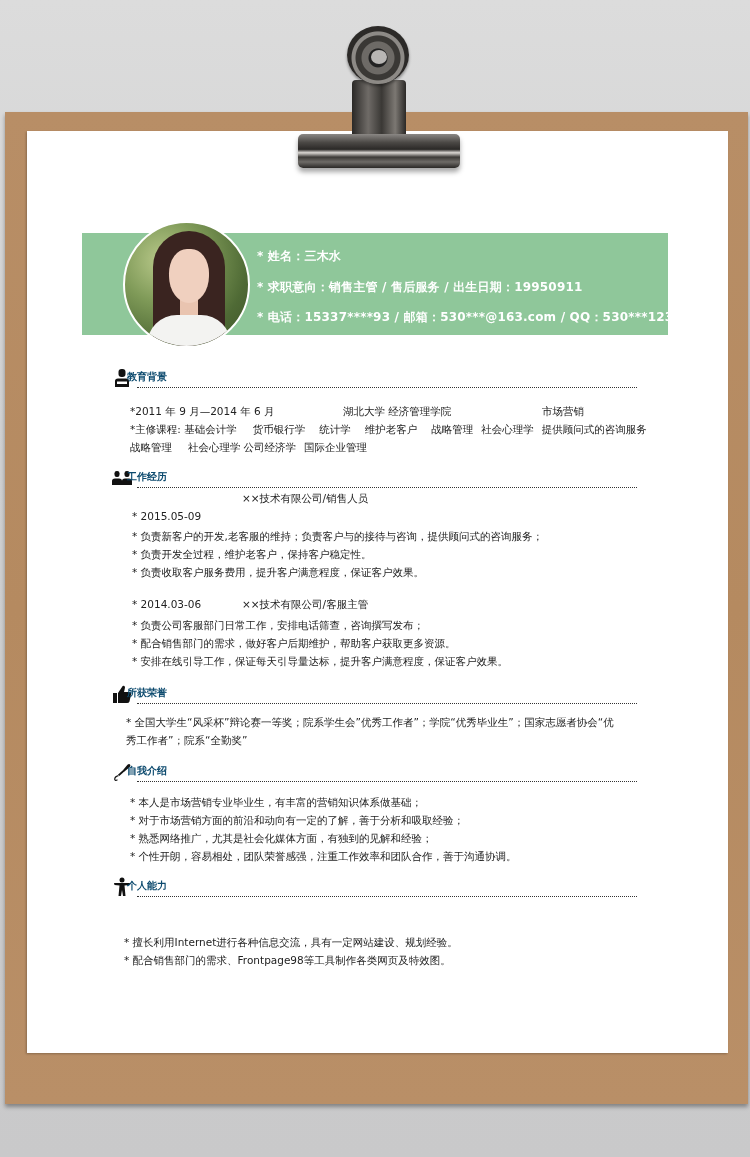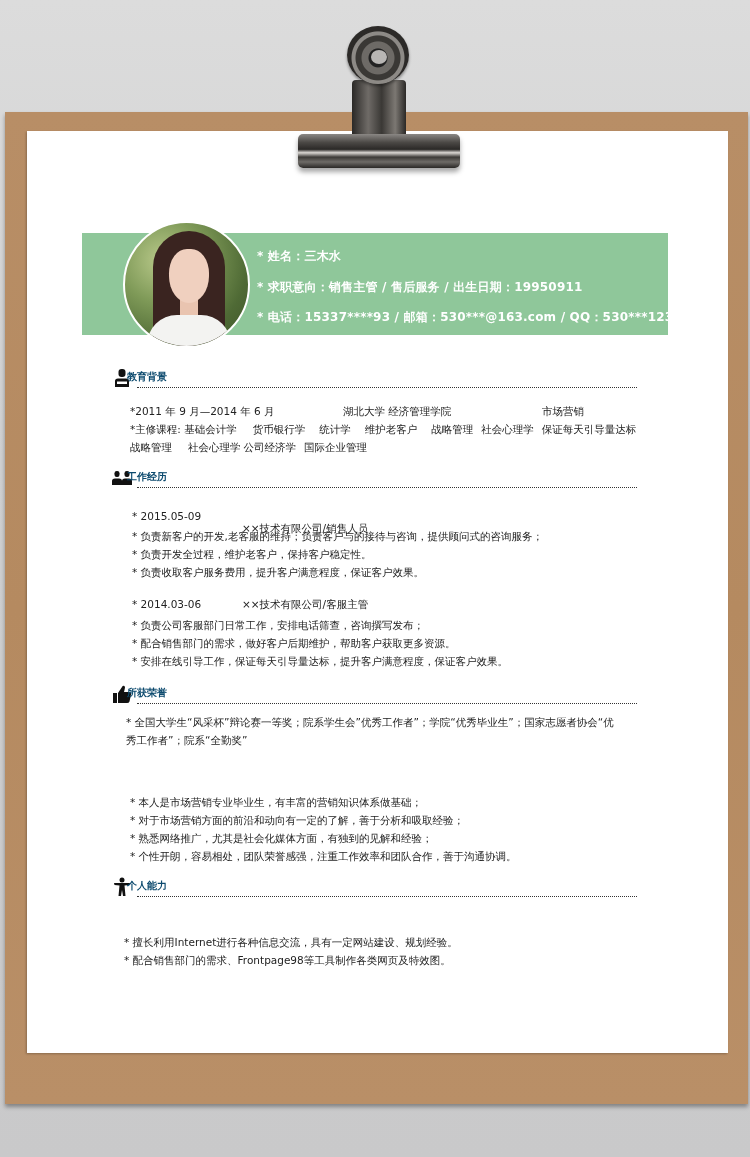--- a/index.html
+++ b/index.html
@@ -118,41 +118,41 @@
       <path d="M3 19 V13 Q3 10.5 6 10.5 H14 Q17 10.5 17 13 V19 H15 V13.5 H5 V19 Z" fill="#111"></path>
       <rect x="5" y="16" width="10" height="3" fill="#111"></rect>
     </svg>
     <span class="sec-title">教育背景</span>
     <div class="sec-rule"></div>
   </div>
   <span class="txt bold" style="left:18px; top:37px">*2011 年 9 月—2014 年 6 月</span>
   <span class="txt bold" style="left:231px; top:37px">湖北大学 经济管理学院</span>
   <span class="txt bold" style="left:430px; top:37px">市场营销</span>
   <div class="txt" style="left:18px; top:55px">
-    <span>*主修课程: </span><span>基础会计学</span><span style="margin-left:16px">货币银行学</span><span style="margin-left:14px">统计学</span><span style="margin-left:14px">维护老客户</span><span style="margin-left:14px">战略管理</span><span style="margin-left:8px">社会心理学</span><span style="margin-left:8px">保证每天引导量达标</span>
+    <span>*主修课程: </span><span>基础会计学</span><span style="margin-left:16px">货币银行学</span><span style="margin-left:14px">统计学</span><span style="margin-left:14px">维护老客户</span><span style="margin-left:14px">战略管理</span><span style="margin-left:8px">社会心理学</span><span style="margin-left:8px">提供顾问式的咨询服务</span>
   </div>
   <div class="txt" style="left:18px; top:73px">
     <span>战略管理</span><span style="margin-left:16px">社会心理学</span><span style="margin-left:3px">公司经济学</span><span style="margin-left:8px">国际企业管理</span>
   </div>
 </div>
 
 <div class="section" style="top:468px; height:205px">
   <div class="sec-head">
     <svg class="sec-icon" viewBox="0 0 20 20">
       <rect x="2.5" y="3" width="5" height="6" rx="2.2" fill="#111"></rect>
       <path d="M0 17 V13 Q0 10.5 3 10.5 H7 Q10 10.5 10 13 V17 Z" fill="#111"></path>
       <rect x="12.5" y="3" width="5" height="6" rx="2.2" fill="#111"></rect>
       <path d="M10 17 V13 Q10 10.5 13 10.5 H17 Q20 10.5 20 13 V17 Z" fill="#111"></path>
     </svg>
     <span class="sec-title">工作经历</span>
     <div class="sec-rule"></div>
   </div>
   <div>
     <span class="txt bold" style="left:20px; top:42px">* 2015.05-09</span>
-    <span class="txt bold" style="left:130px; top:54px">××技术有限公司/销售人员</span>
+    <span class="txt bold" style="left:130px; top:24px">××技术有限公司/销售人员</span>
     <span class="txt" style="left:20px; top:62px">*  负责新客户的开发,老客服的维持；负责客户与的接待与咨询，提供顾问式的咨询服务；</span>
     <span class="txt" style="left:20px; top:80px">*  负责开发全过程，维护老客户，保持客户稳定性。</span>
     <span class="txt" style="left:20px; top:98px">*  负责收取客户服务费用，提升客户满意程度，保证客户效果。</span>
   </div>
   <div>
     <span class="txt bold" style="left:20px; top:130px">* 2014.03-06</span>
     <span class="txt bold" style="left:130px; top:130px">××技术有限公司/客服主管</span>
     <span class="txt" style="left:20px; top:151px">*  负责公司客服部门日常工作，安排电话筛查，咨询撰写发布；</span>
     <span class="txt" style="left:20px; top:169px">*  配合销售部门的需求，做好客户后期维护，帮助客户获取更多资源。</span>
     <span class="txt" style="left:20px; top:187px">*  安排在线引导工作，保证每天引导量达标，提升客户满意程度，保证客户效果。</span>
@@ -166,20 +166,29 @@
       <path d="M6 9 L10 3 Q11 1 12.5 2 Q13.5 3 12.5 6 L12 8 H17.5 Q19.5 8 19 10.5 L17.5 17.5 Q17 19 15 19 H6 Z" fill="#111"></path>
     </svg>
     <span class="sec-title">所获荣誉</span>
     <div class="sec-rule"></div>
   </div>
   <span class="txt" style="left:14px; top:32px">*  全国大学生“风采杯”辩论赛一等奖；院系学生会”优秀工作者”；学院“优秀毕业生”；国家志愿者协会“优</span>
   <span class="txt" style="left:14px; top:50px">秀工作者”；院系“全勤奖”</span>
 </div>
 
 <div class="section" style="top:762px; height:105px">
+  <div class="sec-head">
+    <svg class="sec-icon" viewBox="0 0 20 22">
+      <path d="M11 9 L16 3 Q18 1.5 19 3 Q20 4.5 18 6 L12 11 Z" fill="#111"></path>
+      <path d="M11 9 L12.5 10.5 L7 15.5 L5.5 14 Z" fill="#111"></path>
+      <path d="M6 15 Q2 16 2 19 Q2.5 21 5 19.5" stroke="#111" stroke-width="1.3" fill="none"></path>
+    </svg>
+    <span class="sec-title">自我介绍</span>
+    <div class="sec-rule"></div>
+  </div>
   <span class="txt" style="left:18px; top:34px">*  本人是市场营销专业毕业生，有丰富的营销知识体系做基础；</span>
   <span class="txt" style="left:18px; top:52px">*  对于市场营销方面的前沿和动向有一定的了解，善于分析和吸取经验；</span>
   <span class="txt" style="left:18px; top:88px">*  个性开朗，容易相处，团队荣誉感强，注重工作效率和团队合作，善于沟通协调。</span>
   <span class="txt" style="left:18px; top:70px">*  熟悉网络推广，尤其是社会化媒体方面，有独到的见解和经验；</span>
 </div>
 
 <div class="section" style="top:877px; height:95px">
   <div class="sec-head">
     <svg class="sec-icon" viewBox="0 0 20 20">
       <circle cx="10" cy="3" r="2.5" fill="#111"></circle>

